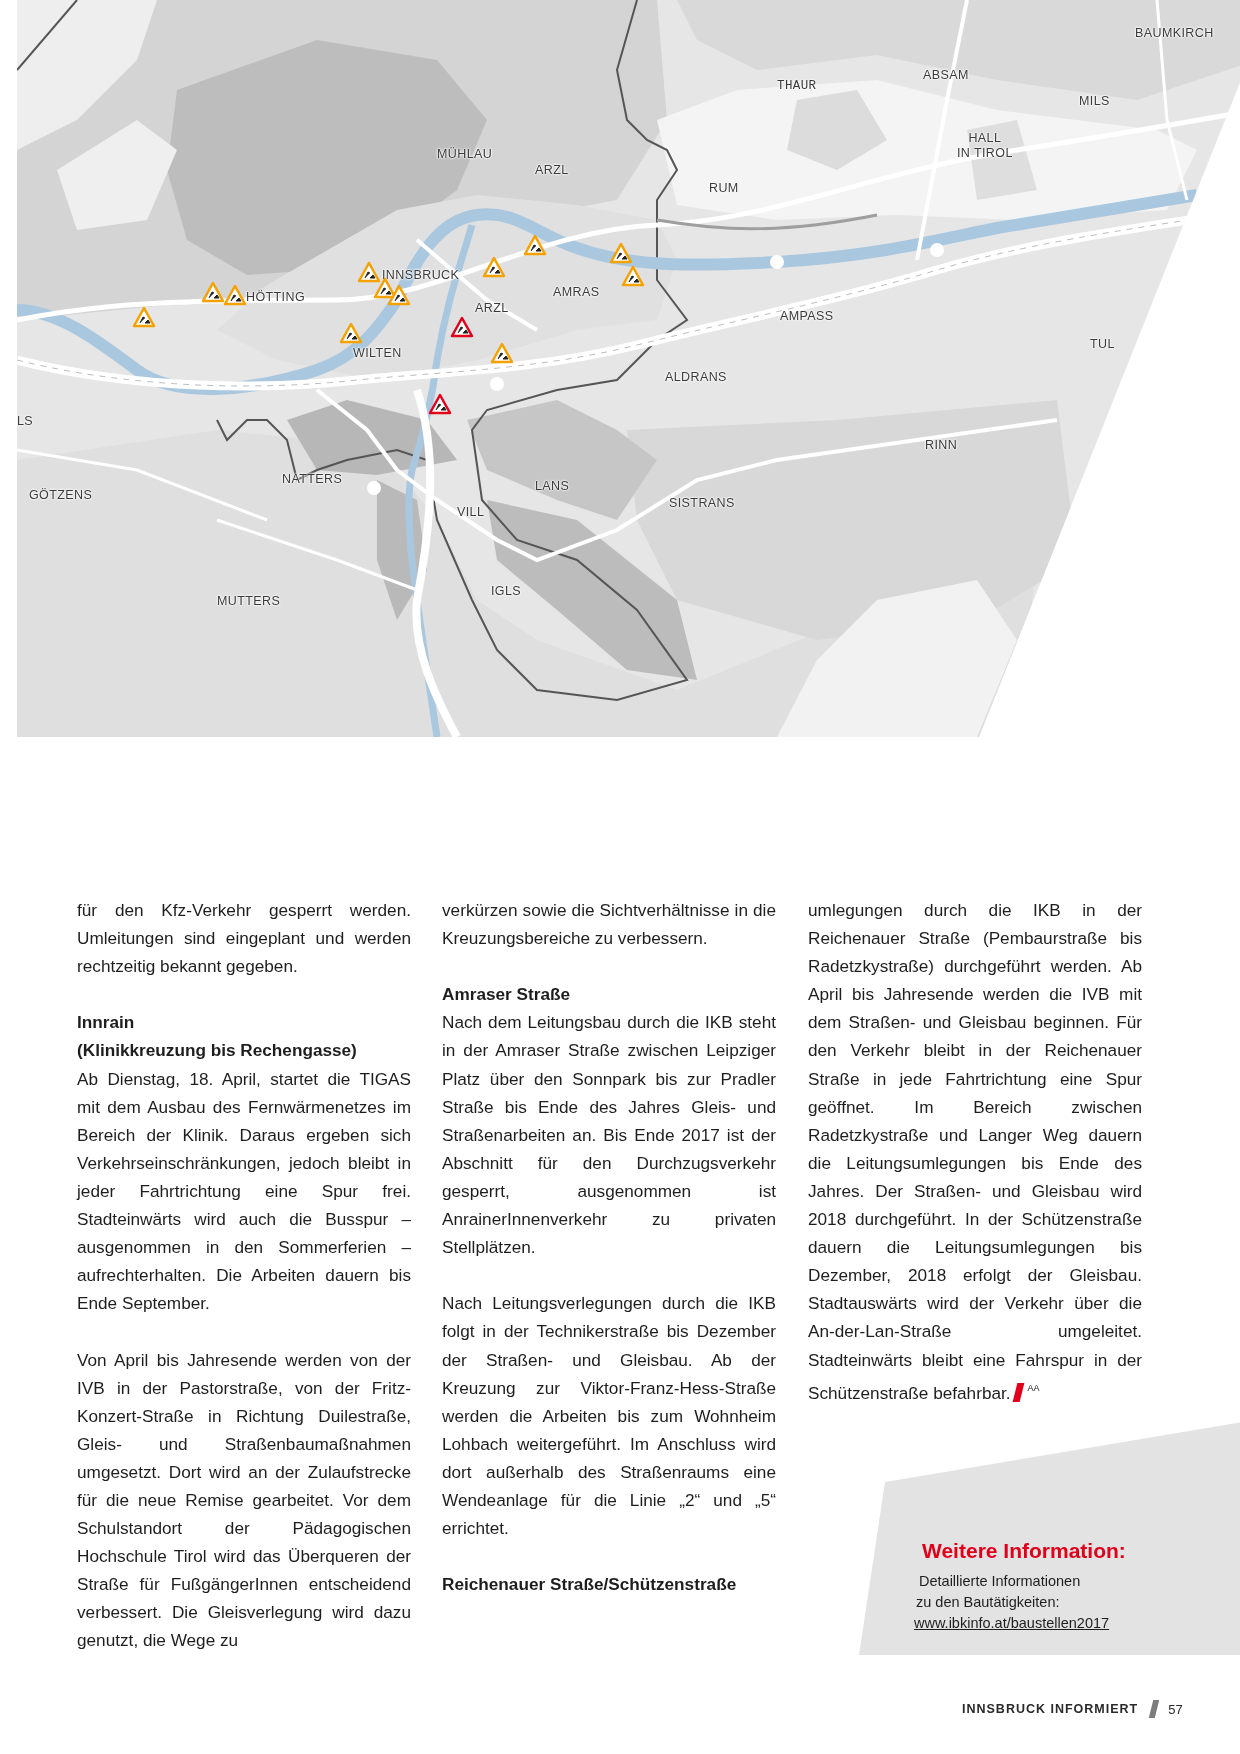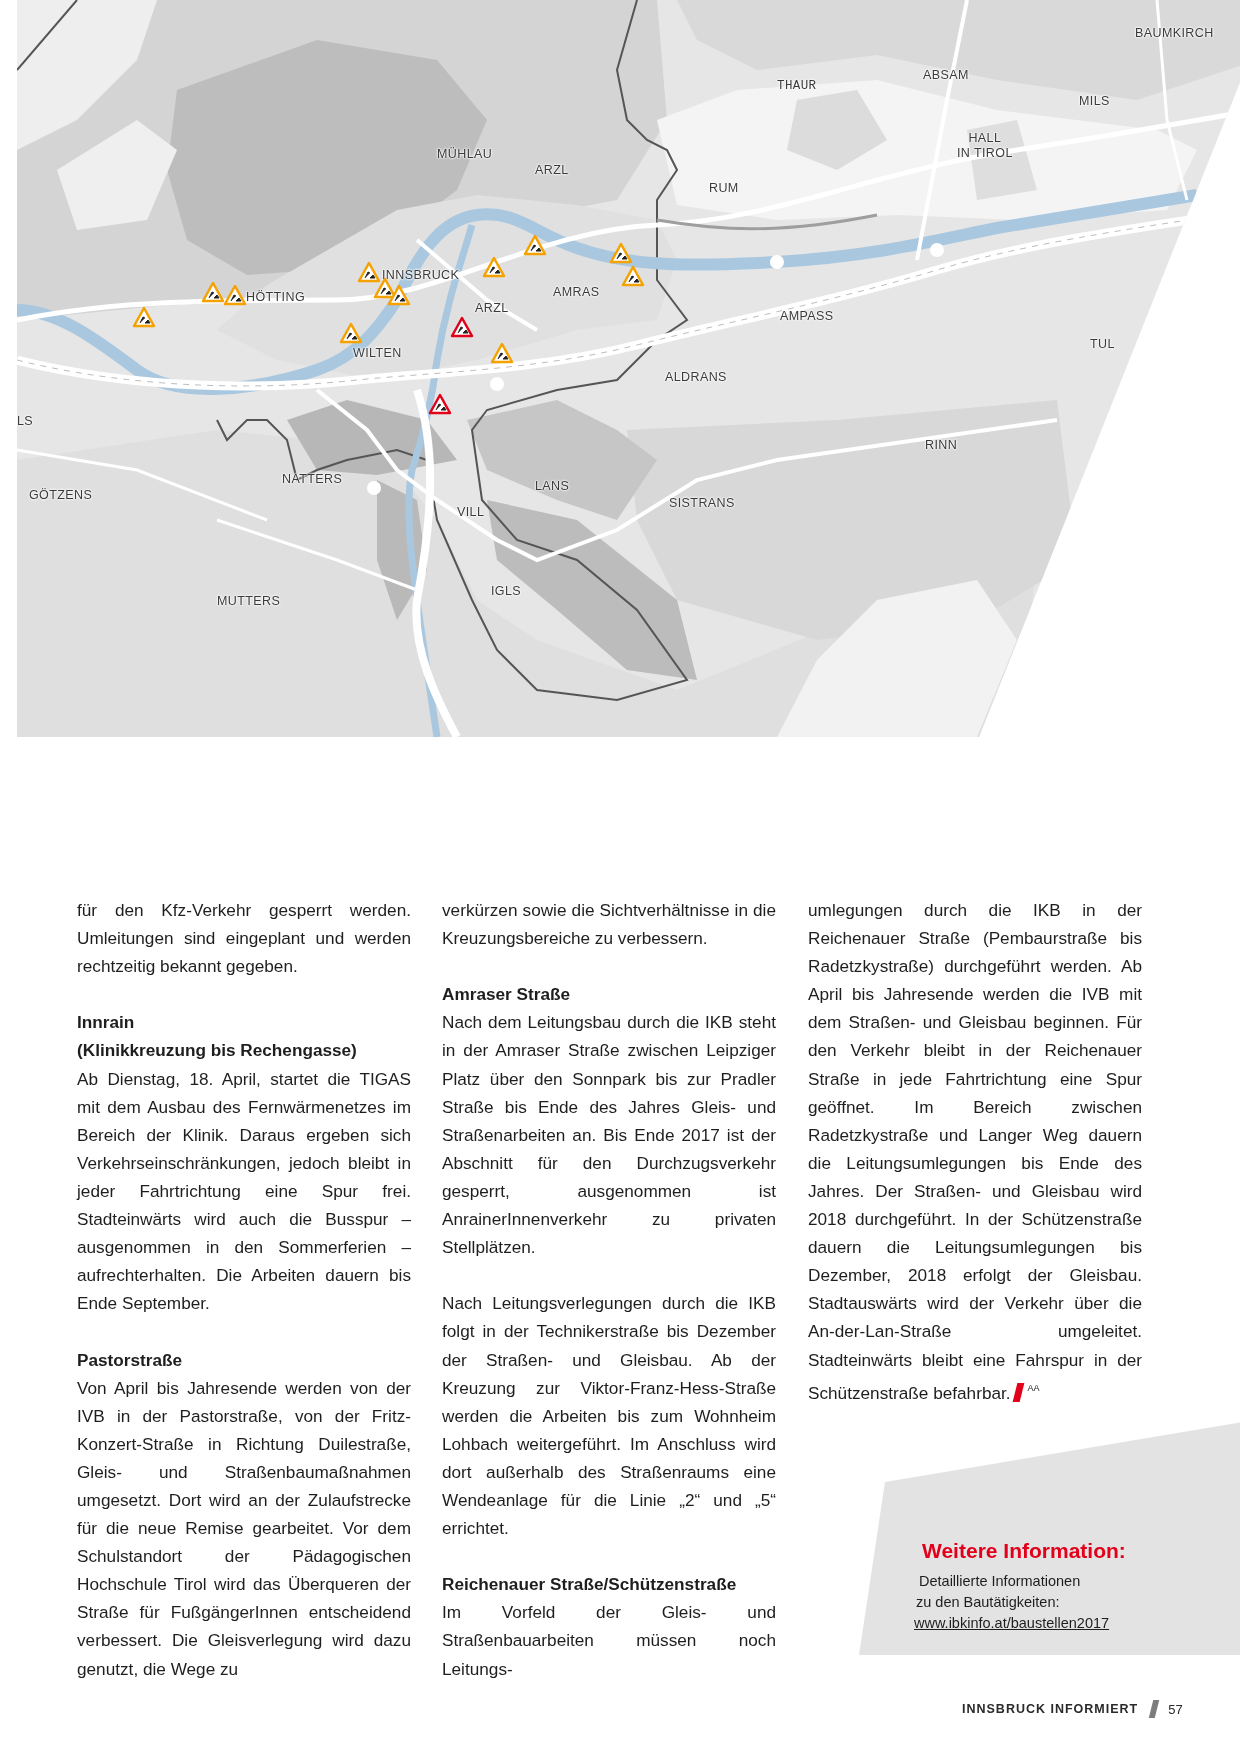--- a/index.html
+++ b/index.html
@@ -209,34 +209,32 @@
     </svg>
 </div>
 
 <div class="col col1">
   <p>für den Kfz-Verkehr gesperrt werden. Umleitungen sind eingeplant und werden rechtzeitig bekannt gegeben.</p>
   <div class="gap"></div>
   <h3>Innrain</h3>
   <h3>(Klinikkreuzung bis Rechengasse)</h3>
   <p>Ab Dienstag, 18. April, startet die TIGAS mit dem Ausbau des Fernwärmenetzes im Bereich der Klinik. Daraus ergeben sich Verkehrseinschränkungen, jedoch bleibt in jeder Fahrtrichtung eine Spur frei. Stadteinwärts wird auch die Busspur – ausgenommen in den Sommerferien – aufrechterhalten. Die Arbeiten dauern bis Ende September.</p>
   <div class="gap"></div>
-  <h3>Pastorstraße</h3>
   <p>Von April bis Jahresende werden von der IVB in der Pastorstraße, von der Fritz-Konzert-Straße in Richtung Duilestraße, Gleis- und Straßenbaumaßnahmen umgesetzt. Dort wird an der Zulaufstrecke für die neue Remise gearbeitet. Vor dem Schulstandort der Pädagogischen Hochschule Tirol wird das Überqueren der Straße für FußgängerInnen entscheidend verbessert. Die Gleisverlegung wird dazu genutzt, die Wege zu</p>
 </div>
 
 <div class="col col2">
   <p>verkürzen sowie die Sichtverhältnisse in die Kreuzungsbereiche zu verbessern.</p>
   <div class="gap"></div>
   <h3>Amraser Straße</h3>
   <p>Nach dem Leitungsbau durch die IKB steht in der Amraser Straße zwischen Leipziger Platz über den Sonnpark bis zur Pradler Straße bis Ende des Jahres Gleis- und Straßenarbeiten an. Bis Ende 2017 ist der Abschnitt für den Durchzugsverkehr gesperrt, ausgenommen ist AnrainerInnenverkehr zu privaten Stellplätzen.</p>
   <div class="gap"></div>
   <p>Nach Leitungsverlegungen durch die IKB folgt in der Technikerstraße bis Dezember der Straßen- und Gleisbau. Ab der Kreuzung zur Viktor-Franz-Hess-Straße werden die Arbeiten bis zum Wohnheim Lohbach weitergeführt. Im Anschluss wird dort außerhalb des Straßenraums eine Wendeanlage für die Linie „2“ und „5“ errichtet.</p>
   <div class="gap"></div>
   <h3>Reichenauer Straße/Schützenstraße</h3>
-  <p>Im Vorfeld der Gleis- und Straßenbauarbeiten müssen noch Leitungs-</p>
 </div>
 
 <div class="col col3">
   <p><span>umlegungen durch die IKB in der Reichenauer Straße (Pembaurstraße bis Radetzkystraße) durchgeführt werden. Ab April bis Jahresende werden die IVB mit dem Straßen- und Gleisbau beginnen. Für den Verkehr bleibt in der Reichenauer Straße in jede Fahrtrichtung eine Spur geöffnet. Im Bereich zwischen Radetzkystraße und Langer Weg dauern die Leitungsumlegungen bis Ende des Jahres. Der Straßen- und Gleisbau wird 2018 durchgeführt. In der Schützenstraße dauern die Leitungsumlegungen bis Dezember, 2018 erfolgt der Gleisbau. Stadtauswärts wird der Verkehr über die An-der-Lan-Straße umgeleitet. Stadteinwärts bleibt eine Fahrspur in der Schützenstraße befahrbar.</span><span class="endmark"></span><span class="author">AA</span></p>
 </div>
 
 <div class="infobox">
   <svg width="425" height="240" viewBox="0 0 425 240">
     <polygon points="26,67 425,0 425,70 390,240 0,240" fill="#e3e3e3"></polygon>
   </svg>

